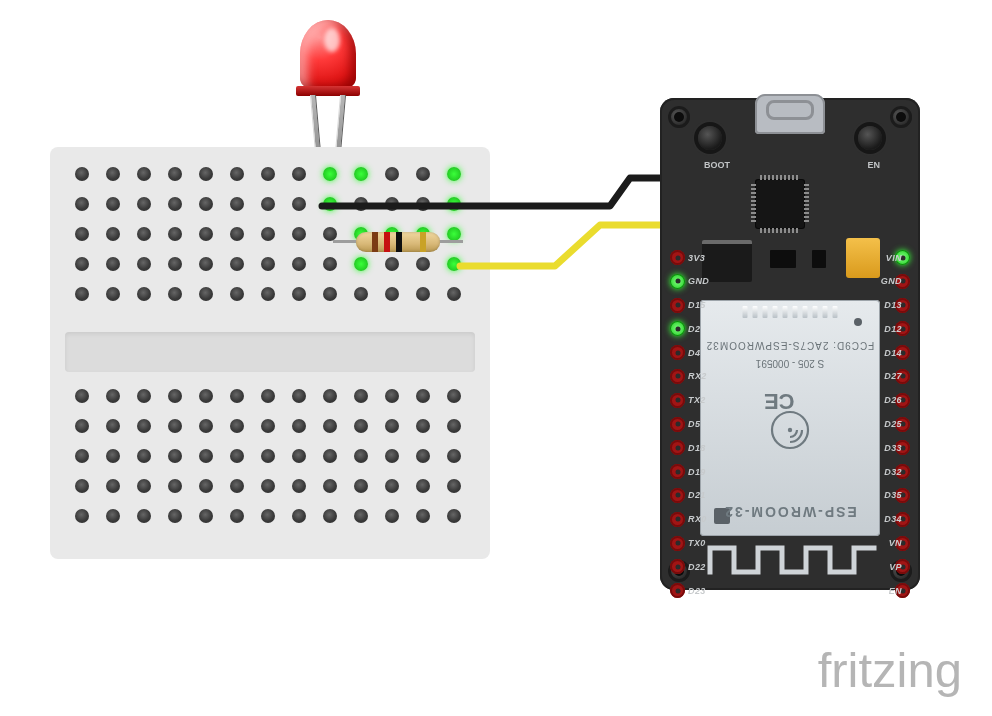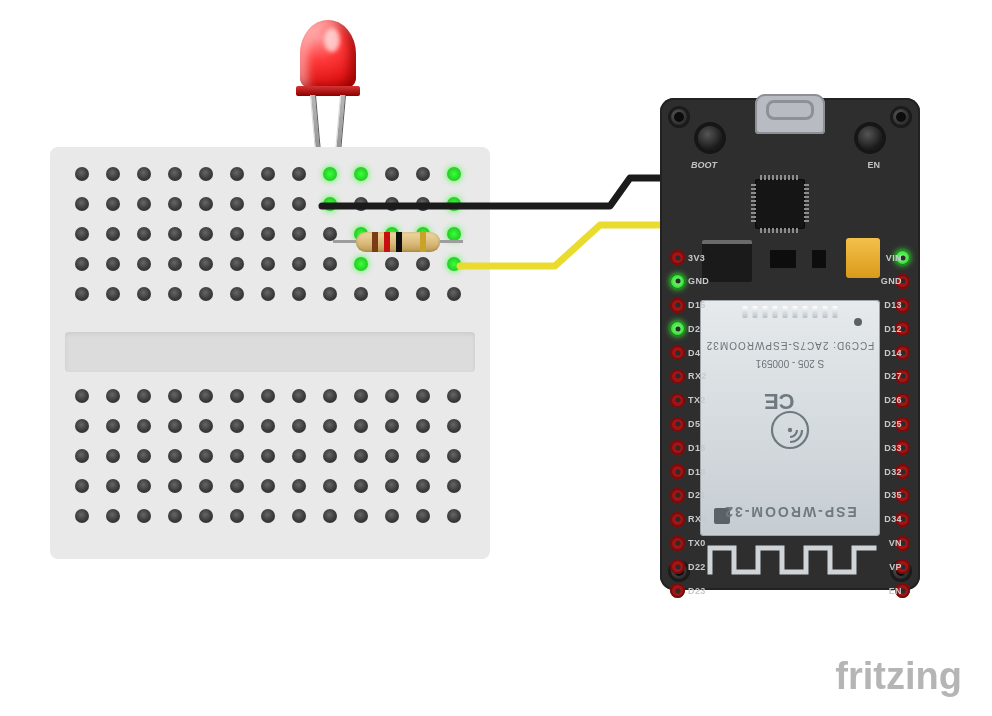--- a/index.html
+++ b/index.html
@@ -197,33 +197,33 @@
     width:40px;height:40px;
   }
   .espressif-logo svg{width:100%;height:100%;}
   .antenna {
     position:absolute;left:40px;right:40px;top:444px;height:36px;
   }
   
   .pinhdr{position:absolute;top:152px;display:flex;flex-direction:column;gap:8.8px;}
   .pinhdr.l{left:10px;}
   .pinhdr.r{right:10px;}
-  .phpin{width:15px;height:15px;position:relative;}
+  .phpin{width:15px;height:15px;position:relative;font-style:italic;}
   .phring{width:15px;height:15px;border-radius:50%;background:#a11515;box-shadow:inset 0 0 0 2px #780b0b;}
   .phring.hl{background:radial-gradient(circle,#7dff7d 0%,#17c617 100%);box-shadow:0 0 6px #3aff3a, inset 0 0 0 1px #0a8a0a;}
   .phdot{position:absolute;left:50%;top:50%;transform:translate(-50%,-50%);width:5px;height:5px;border-radius:50%;background:#2b2b2b;}
   .phlabel{position:absolute;color:#c7cacc;font-size:9px;top:50%;transform:translateY(-50%);white-space:nowrap;font-family:Arial;font-weight:bold;letter-spacing:0.4px;}
   .pinhdr.l .phlabel{left:18px;}
   .pinhdr.r .phlabel{right:8px;}
   .btn-label{position:absolute;top:62px;color:#c0c3c5;font-size:9px;font-weight:bold;}
-  .bl-l{left:31px;font-style:italic;}
+  .bl-l{left:44px;}
   .bl-r{right:40px;}
   .watermark {
     position:absolute;right:30px;bottom:18px;
-    font-family:Arial,sans-serif;font-size:38px;color:#b5b5b5;letter-spacing:0px;font-weight:700;
+    font-family:Arial,sans-serif;font-size:49px;color:#b5b5b5;letter-spacing:0px;font-weight:400;
   }
 </style>
 </head>
 <body>
 
 <div class="led">
   <div class="led-bulb">
       <div class="led-shine"></div>
     </div>
   <div class="led-base"></div>

